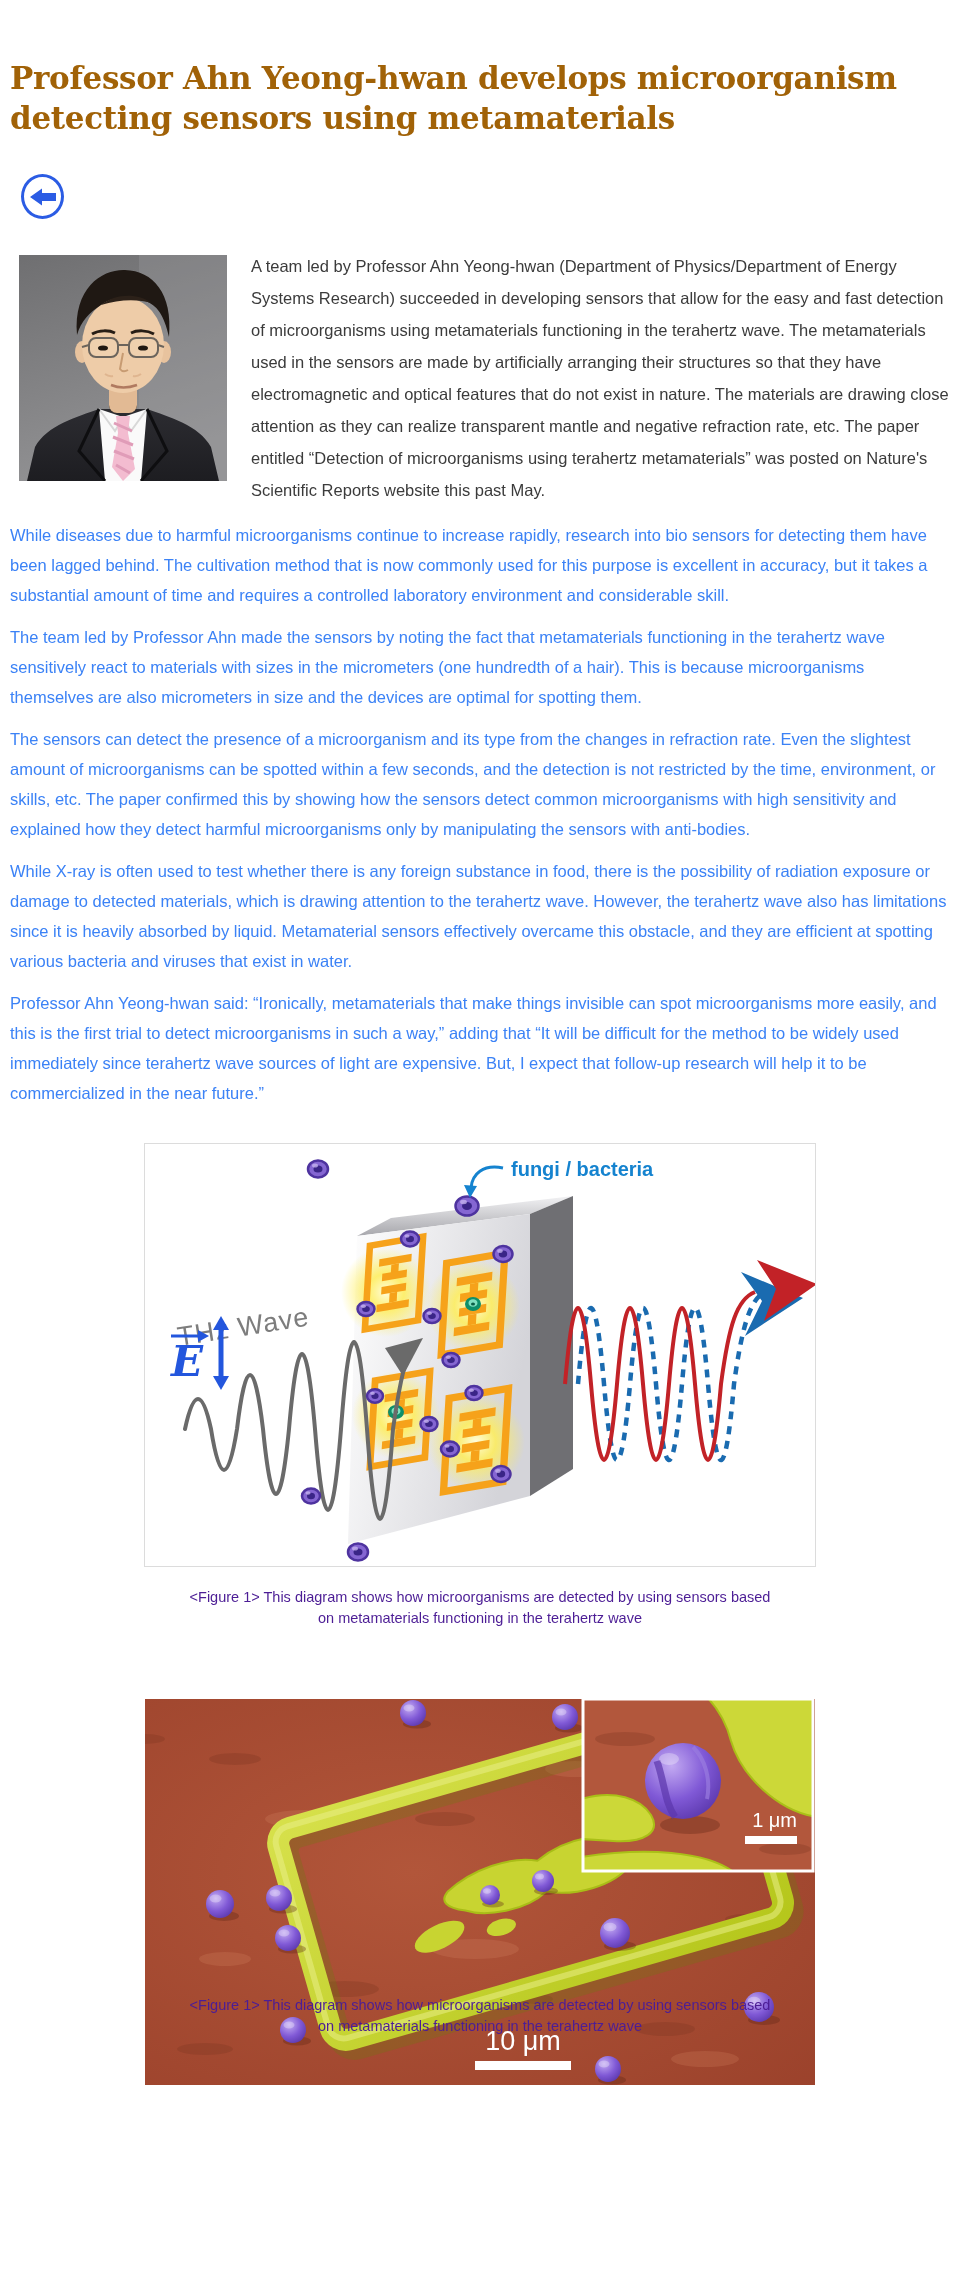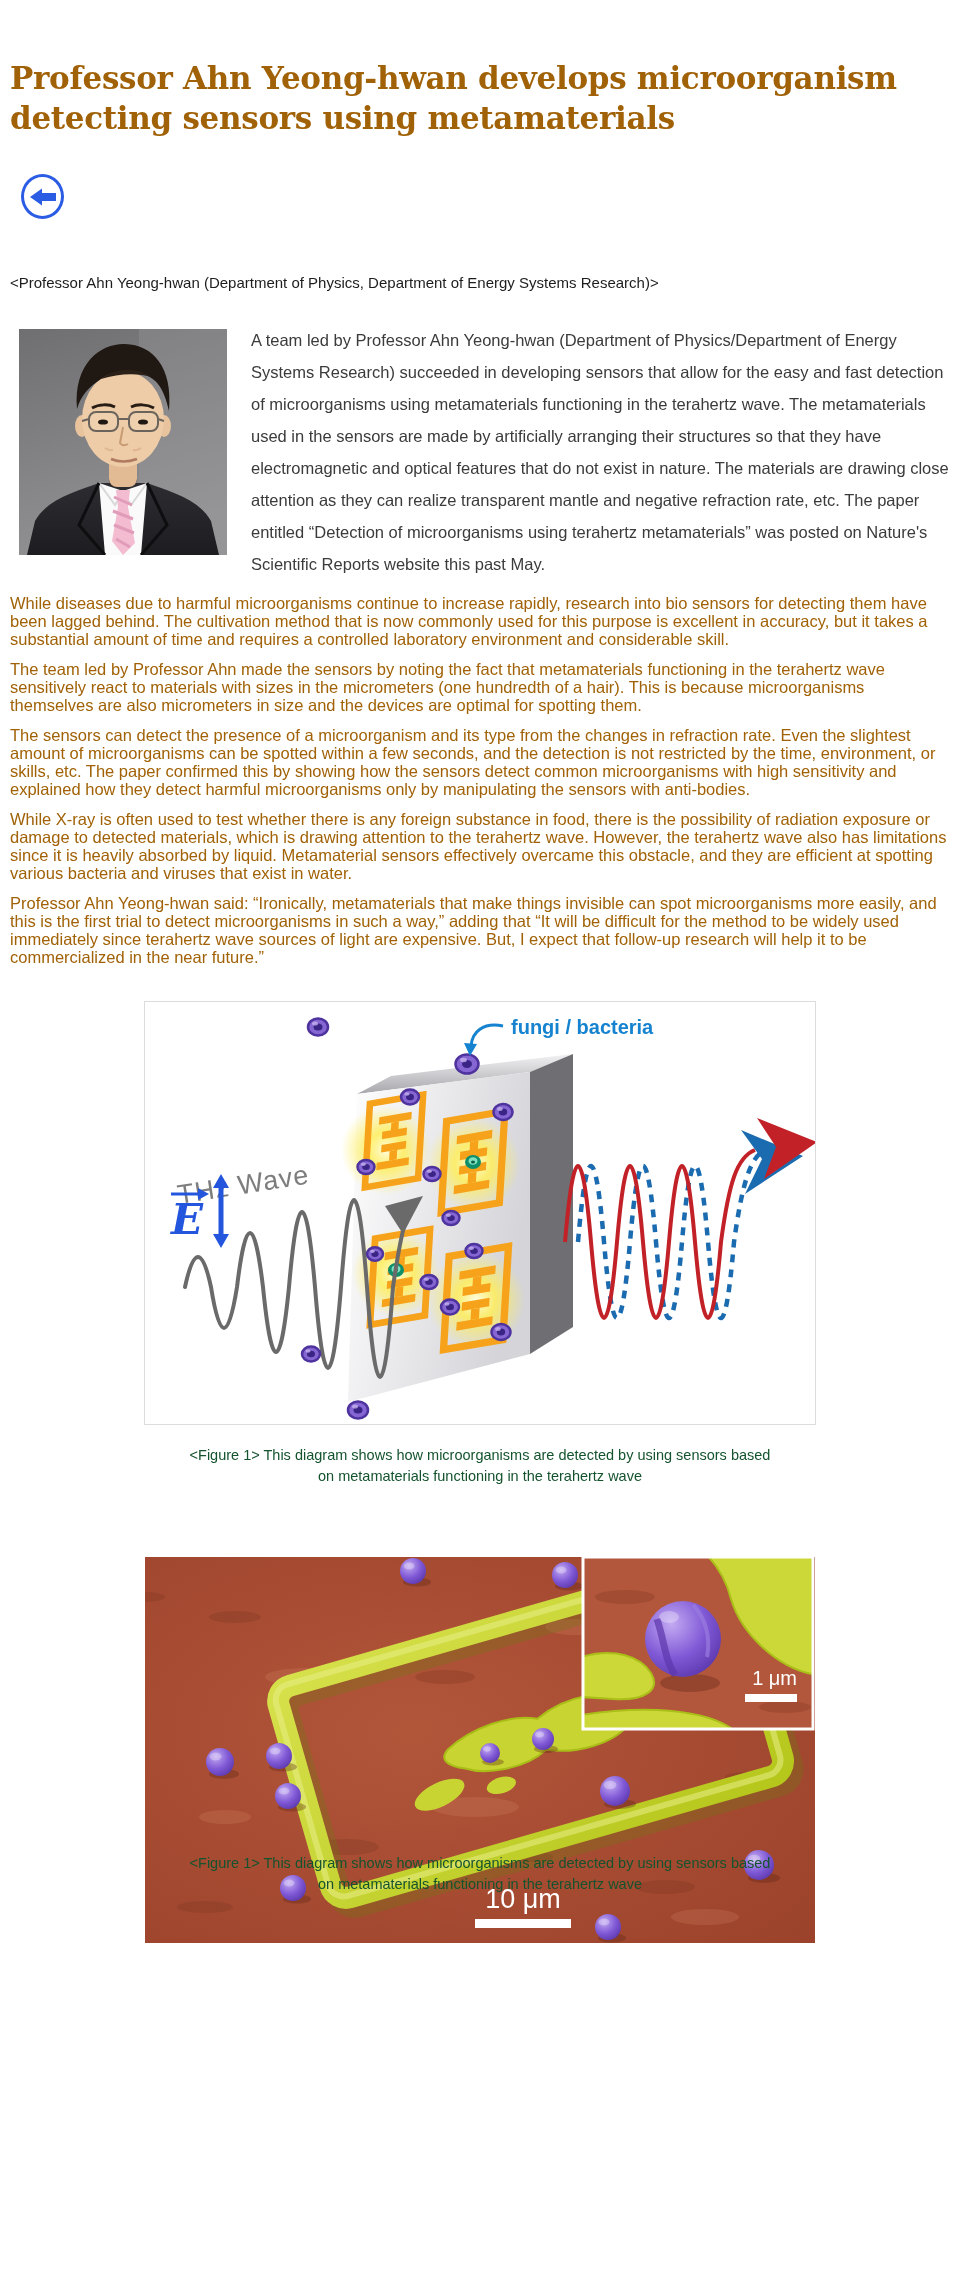--- a/index.html
+++ b/index.html
@@ -12,44 +12,43 @@
   }
   .back-btn{
     display:flex;align-items:center;justify-content:center;
     margin:36px 0 0 21px;width:43px;height:45px;box-sizing:border-box;
     border:3px solid #2b5ce4;border-radius:50%;background:#fff;cursor:pointer;padding:0;
   }
   .photo-caption{margin:54px 0 0 10px;font-size:15px;line-height:20px;color:#1d1d1d;}
   .lead-row{display:flex;gap:24px;margin:36px 10px 0 19px;align-items:flex-start;}
   .portrait{flex:0 0 208px;width:208px;height:226px;}
   .lead-text{flex:1;margin:-5px 0 0 0;font-size:16.5px;line-height:32px;color:#3b3b3b;}
-  p.body{margin:12px 10px 0 10px;font-size:16.5px;line-height:18px;color:#a16207;}
+  p.body{margin:12px 10px 0 10px;font-size:16.5px;line-height:30px;color:#3b82f6;}
   p.body.first{margin-top:14px;}
   figure{margin:0;padding:0;}
   .fig1-box{margin:35px auto 0 auto;width:672px;height:424px;border:1px solid #dcdcdc;box-sizing:border-box;background:#fff;}
   .fig2-box{margin:70px auto 0 auto;width:670px;height:275px;}
-  .figcap{margin:20px auto 0 auto;width:700px;text-align:center;font-size:14.5px;line-height:21px;color:#14532d;}
+  .figcap{margin:20px auto 0 auto;width:700px;text-align:center;font-size:14.5px;line-height:21px;color:#4c1d95;}
   .figcap.second{margin-top:21px;}
 </style>
 </head>
 <body>
 
 <main class="page">
 
   <h1 class="title">Professor Ahn Yeong-hwan develops microorganism detecting sensors using metamaterials</h1>
 
   <button class="back-btn" aria-label="Back">
     <span style="display:block;width:30px;height:26px;">
       <svg width="30" height="26" viewBox="0 0 30 26">
         <path d="M2,13 L14,4.5 L14,9 L28,9 L28,17 L14,17 L14,21.5 Z" fill="#2b5ce4"></path>
       </svg>
     </span>
   </button>
 
-  <p class="photo-caption">&lt;Professor Ahn Yeong-hwan (Department of Physics, Department of Energy Systems Research)&gt;</p>
 
   <div class="lead-row">
     <div class="portrait">
       <svg width="208" height="226" viewBox="0 0 208 226">
         <defs>
           <linearGradient id="pBg" x1="0" y1="0" x2="0.3" y2="1">
             <stop offset="0" stop-color="#6f6f71"></stop>
               <stop offset="1" stop-color="#929294"></stop>
           </linearGradient>
           <linearGradient id="suitG" x1="0" y1="0" x2="0" y2="1">

